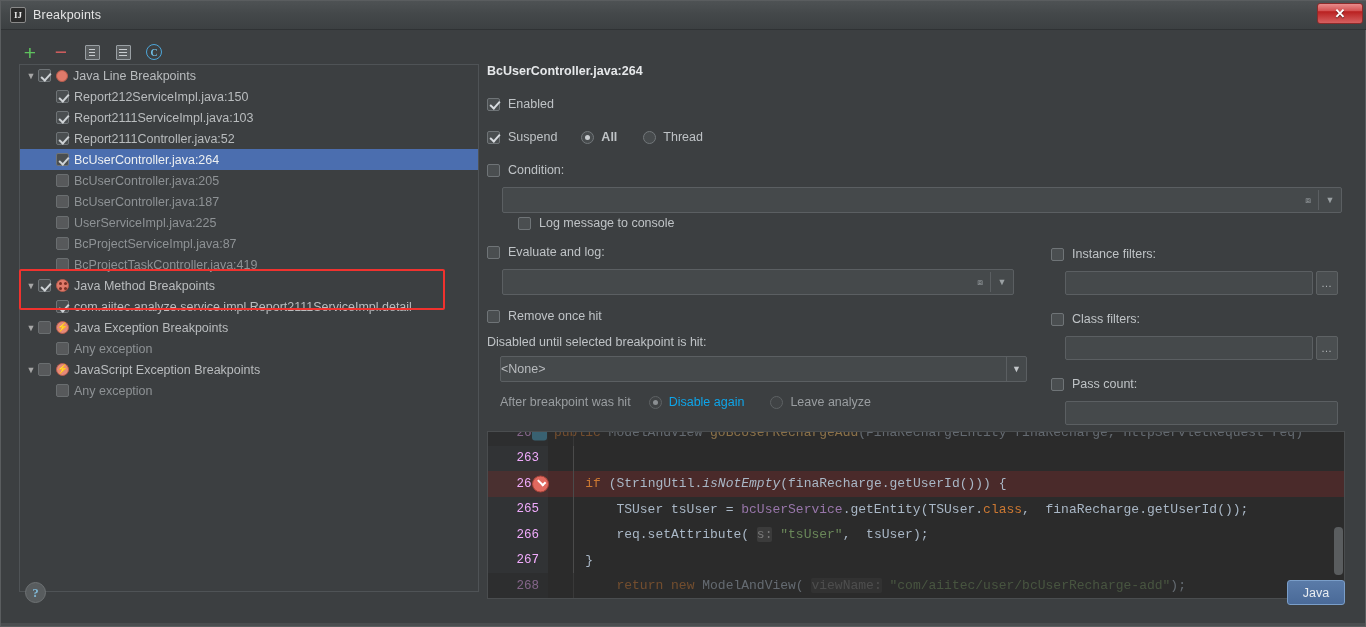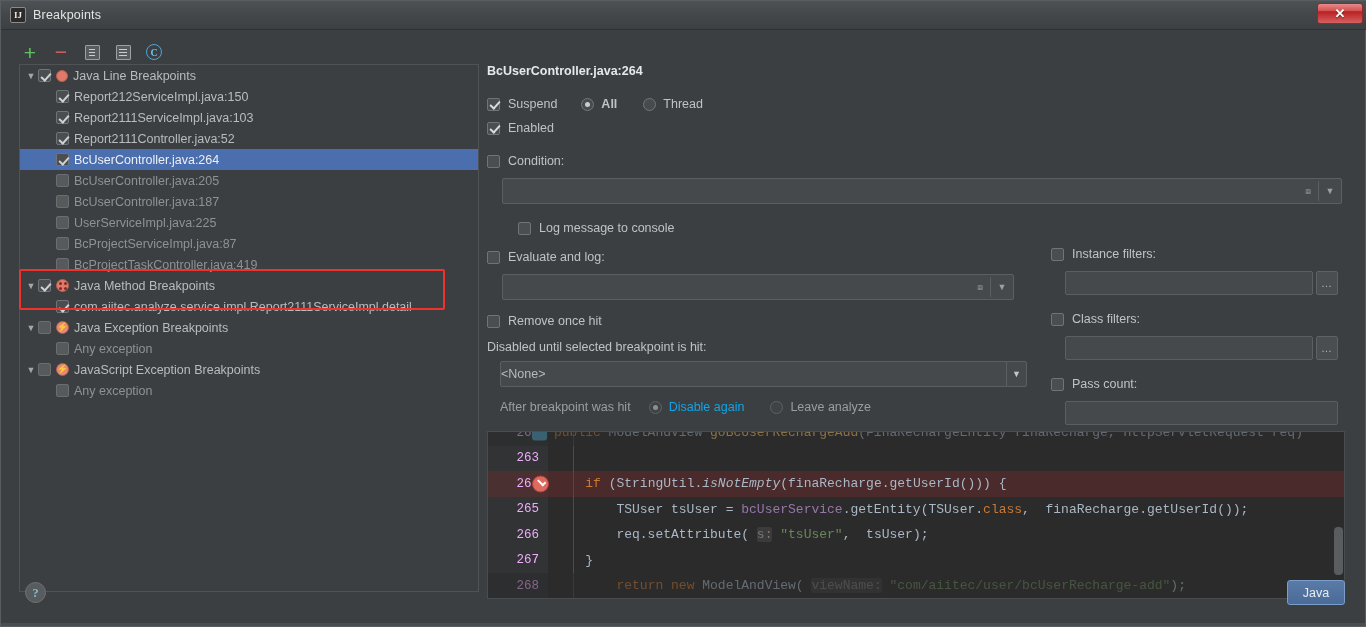--- a/index.html
+++ b/index.html
@@ -367,45 +367,45 @@
           <span class="tree-label dim">Any exception</span>
         </div>
       </div>
 
     <div class="annot" style="left:18px; top:239px; width:426px; height:41px;"></div>
 
     <div id="props">
 
       <div class="bp-title">BcUserController.java:264</div>
 
+      <div class="ckrow" style="margin-top:4px;">
+        <span class="ck checked"></span>
+        <span class="ck-label">Enabled</span>
+      </div>
+
       <div class="ckrow" style="margin-top:13px;">
         <span class="ck checked"></span>
         <span class="ck-label" style="margin-right:24px;">Suspend</span>
         <span class="radio sel"></span>
         <span class="ck-label" style="margin-right:26px;font-weight:bold;">All</span>
         <span class="radio"></span>
         <span class="ck-label">Thread</span>
       </div>
 
-      <div class="ckrow" style="margin-top:4px;">
-        <span class="ck checked"></span>
-        <span class="ck-label">Enabled</span>
-      </div>
-
       <div class="ckrow" style="margin-top:13px;">
         <span class="ck"></span>
         <span class="ck-label">Condition:</span>
       </div>
       <div class="textfield" style="margin-top:7px; margin-left:15px; width:840px;">
         <span class="tf-sep"></span>
         <span class="tf-btn" style="right:22px;">⧈</span>
         <span class="tf-btn">▼</span>
       </div>
 
-      <div class="ckrow" style="margin-top:14px;padding-left:31px;">
+      <div class="ckrow" style="padding-left:31px;">
         <span class="ck"></span>
         <span class="ck-label">Log message to console</span>
       </div>
 
       <div class="ckrow" style="margin-top:9px;">
         <span class="ck"></span>
         <span class="ck-label">Evaluate and log:</span>
       </div>
       <div class="textfield" style="margin-top:7px; margin-left:15px; width:512px;">
         <span class="tf-sep"></span>

